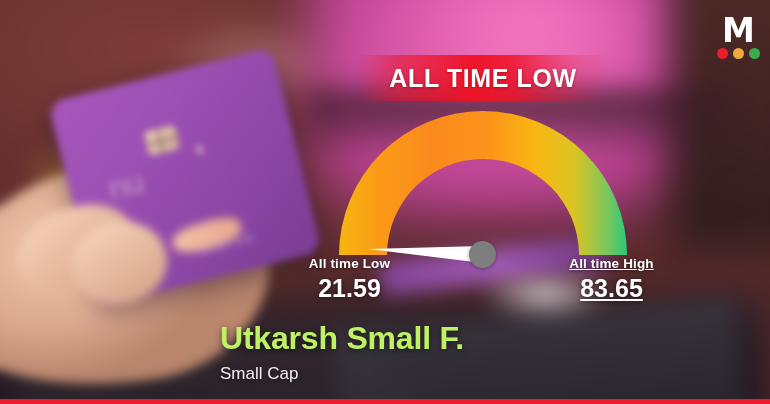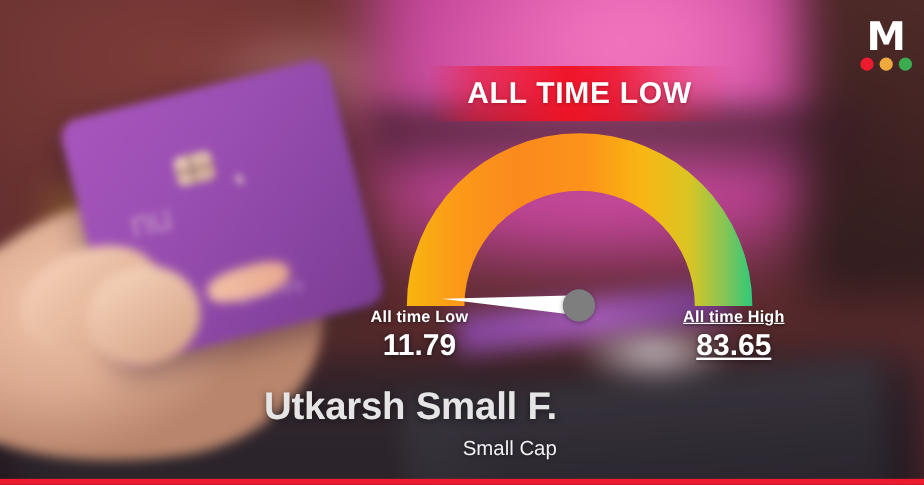--- a/index.html
+++ b/index.html
@@ -235,34 +235,33 @@
   .lbl .val {
     font-size:25px; font-weight:bold; margin-top:3px;
     text-shadow:0 1px 4px rgba(0,0,0,.55);
   }
   .lbl-low  { left:292px; top:256px; width:115px; }
   .lbl-high { left:553px; top:256px; width:117px;text-decoration:underline; }
 
   
   .fund { position:absolute; left:220px; top:322px; }
   .fund-name {
-    color:#e5e5e5;
+    color:#bef264;
     font-size:32px;
     font-weight:bold;
     letter-spacing:-.2px;
     text-shadow:0 2px 6px rgba(0,0,0,.5);
     line-height:1.05;
   }
   .fund-meta {
     margin-top:8px;
     display:flex; gap:11px;
     color:#f2eef4;
     font-size:17px;
     text-shadow:0 1px 4px rgba(0,0,0,.5);
-    justify-content:flex-end;
   }
 
   
   .logo { position:absolute; right:6px; top:17px; width:52px; height:46px; }
   .logo-m {
     color:#ffffff;
     font-size:33px;
     font-weight:bold;
     line-height:27px;
     letter-spacing:-1px;
@@ -347,21 +346,21 @@
     </svg>
 
     <svg class="needle" width="312" height="170" viewBox="0 0 312 170">
       <polygon points="41,131 156,128 156,145" fill="#ffffff"></polygon>
     </svg>
     <div class="hub"></div>
   </div>
 
   <div class="lbl lbl-low">
     <div class="cap">All time Low</div>
-    <div class="val">11.79</div>
+    <div class="val">21.59</div>
   </div>
   <div class="lbl lbl-high">
     <div class="cap">All time High</div>
     <div class="val">83.65</div>
   </div>
 
   <div class="fund">
     <div class="fund-name">Utkarsh Small F.</div>
     <div class="fund-meta">
       <span>Small Cap</span>

